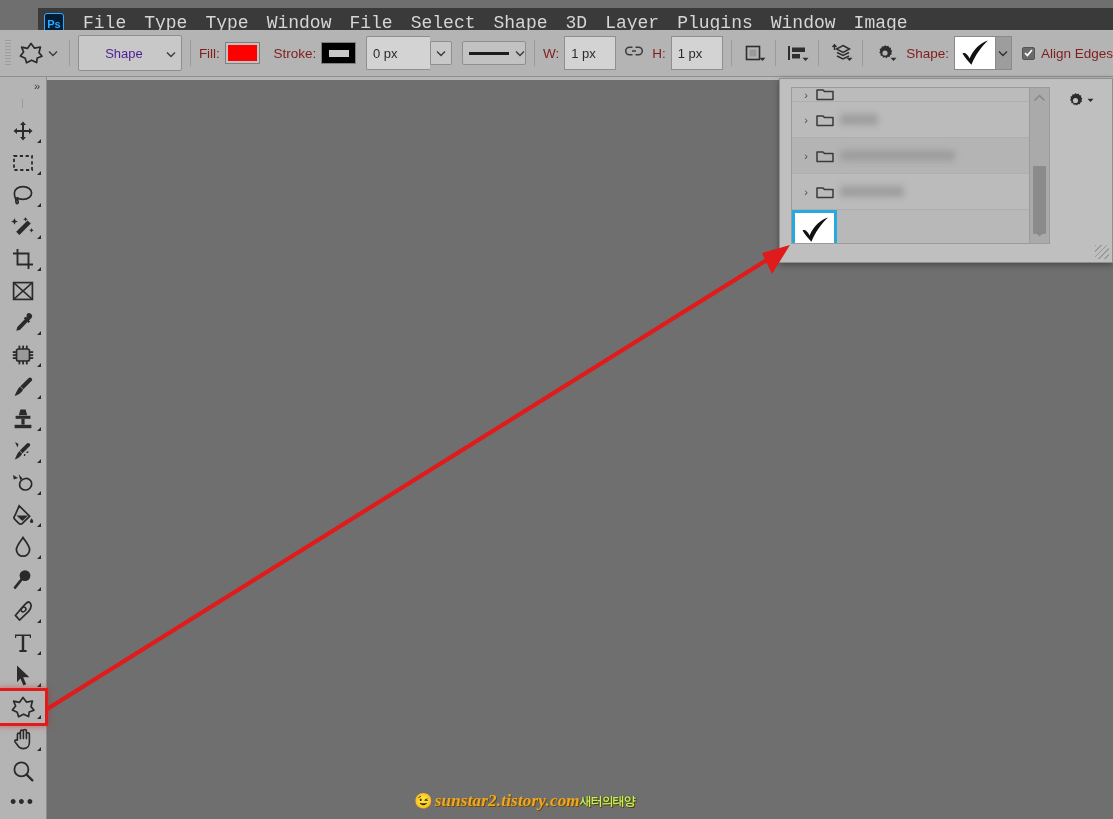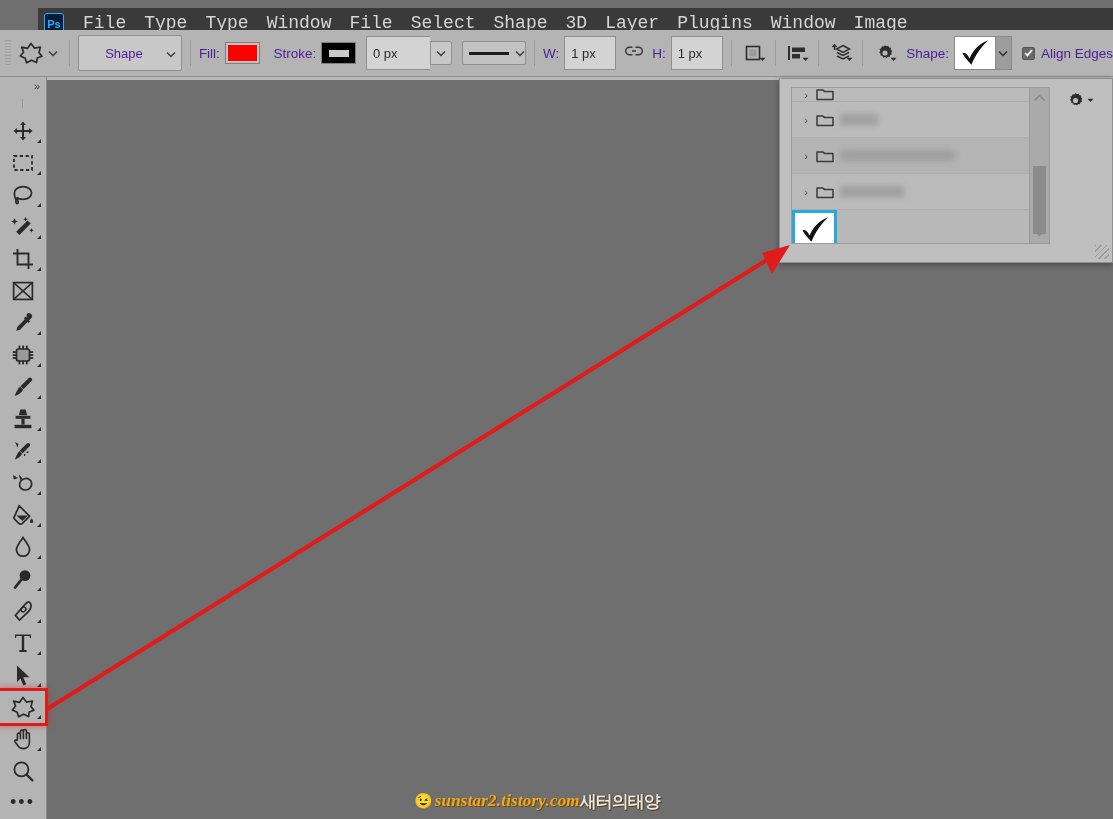--- a/index.html
+++ b/index.html
@@ -70,21 +70,21 @@
     background-image: repeating-linear-gradient(to bottom, #9a9a9a 0 1px, transparent 1px 3px);
     background-size: 3px 3px;
     opacity: .85;
   }
   .ob-sep {
     width: 1px; height: 26px;
     background: #9a9a9a;
     margin: 0 8px;
   }
   .ob-label {
-    color: #4c1d95;
+    color: #7f1d1d;
     font-size: 13.5px;
     margin-right: 5px;
     white-space: nowrap;
   }
   .tool-preview {
     width: 30px; height: 28px;
     display: flex; align-items: center; justify-content: center;
   }
   .caret-btn {
     width: 16px; height: 26px;
@@ -395,22 +395,22 @@
     font-style: italic;
     font-weight: bold;
     font-size: 17px;
     color: #f2a81d;
     text-shadow: 1px 1px 0 #6b4a06;
     letter-spacing: .2px;
   }
   .wm-kr {
     font-family: Liberation Serif, serif;
     font-weight: bold;
-    font-size: 17px;
-    color: #e5e5e5;
+    font-size: 12px;
+    color: #bef264;
     text-shadow: 1px 1px 0 #5c3c04, 0 0 1px #000;
     letter-spacing: -1px;
   }
 </style>
 </head>
 <body>
 
 <div id="app">
 
   <div class="menubar">

